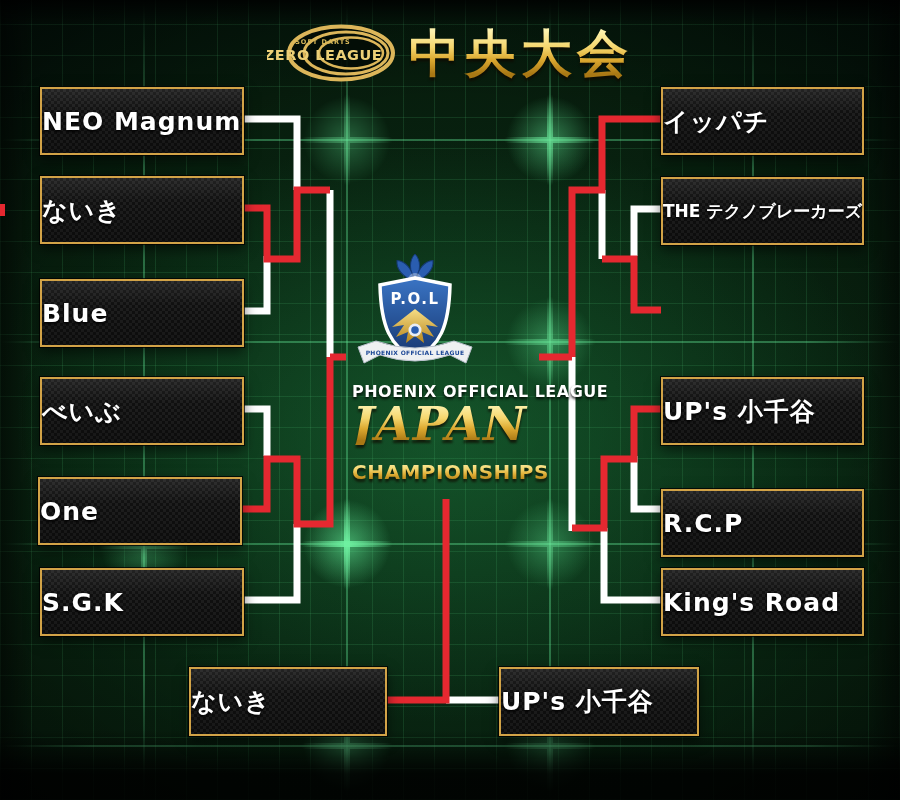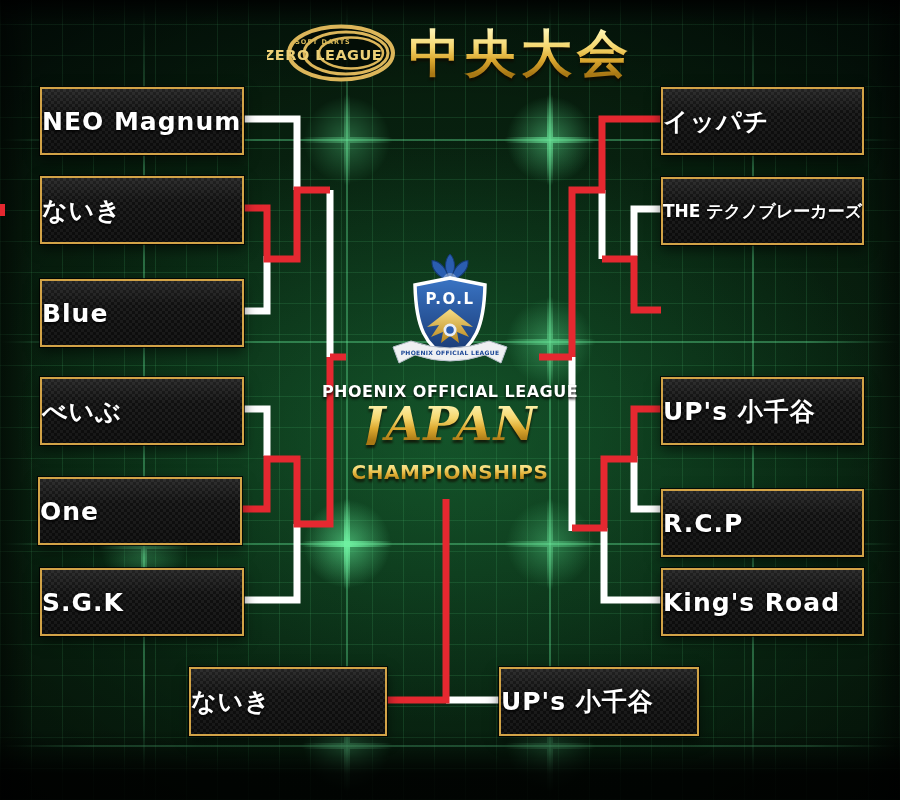--- a/index.html
+++ b/index.html
@@ -56,21 +56,21 @@
   .team-box span.fs-small{font-size:17px;letter-spacing:0;}
   
   .header{position:absolute;left:0;right:0;top:24px;z-index:5;display:flex;align-items:center;justify-content:center;gap:12px;}
   .gold-text{
     background:linear-gradient(180deg,#fdf2ae 6%,#f5d66d 38%,#dca930 62%,#a97814 90%);
     -webkit-background-clip:text;background-clip:text;color:transparent;
     filter:drop-shadow(0 3px 1px rgba(15,8,0,.7));
   }
   .main-title{font-size:51px;font-weight:800;letter-spacing:5px;line-height:1;}
   
-  .pol{position:absolute;left:352px;top:252px;width:196px;z-index:5;display:flex;flex-direction:column;align-items:center;}
+  .pol{position:absolute;left:352px;top:252px;width:196px;z-index:5;display:flex;flex-direction:column;}
   .pol-league{margin-top:2px;font-size:16px;font-weight:800;color:#fff;letter-spacing:.5px;white-space:nowrap;
     text-shadow:0 2px 3px rgba(0,0,0,.9);}
   .pol-japan{font-family:"DejaVu Serif","Liberation Serif",serif;font-style:italic;font-weight:bold;
     font-size:47px;line-height:.92;letter-spacing:1px;margin-top:1px;}
   .pol-champ{font-size:20px;font-weight:800;letter-spacing:.5px;margin-top:15px;}
   .badge-text-top{font-size:6.5px;letter-spacing:1px;fill:#d8b85a;font-weight:bold;}
   .badge-text-main{font-size:14.5px;fill:#ecd077;font-weight:bold;letter-spacing:.5px;}
   .ribbon-text{font-size:6px;font-weight:bold;fill:#1c4796;letter-spacing:.3px;}
   .pol-initials{font-size:15px;font-weight:bold;fill:#ffffff;letter-spacing:1.5px;}
 </style>

